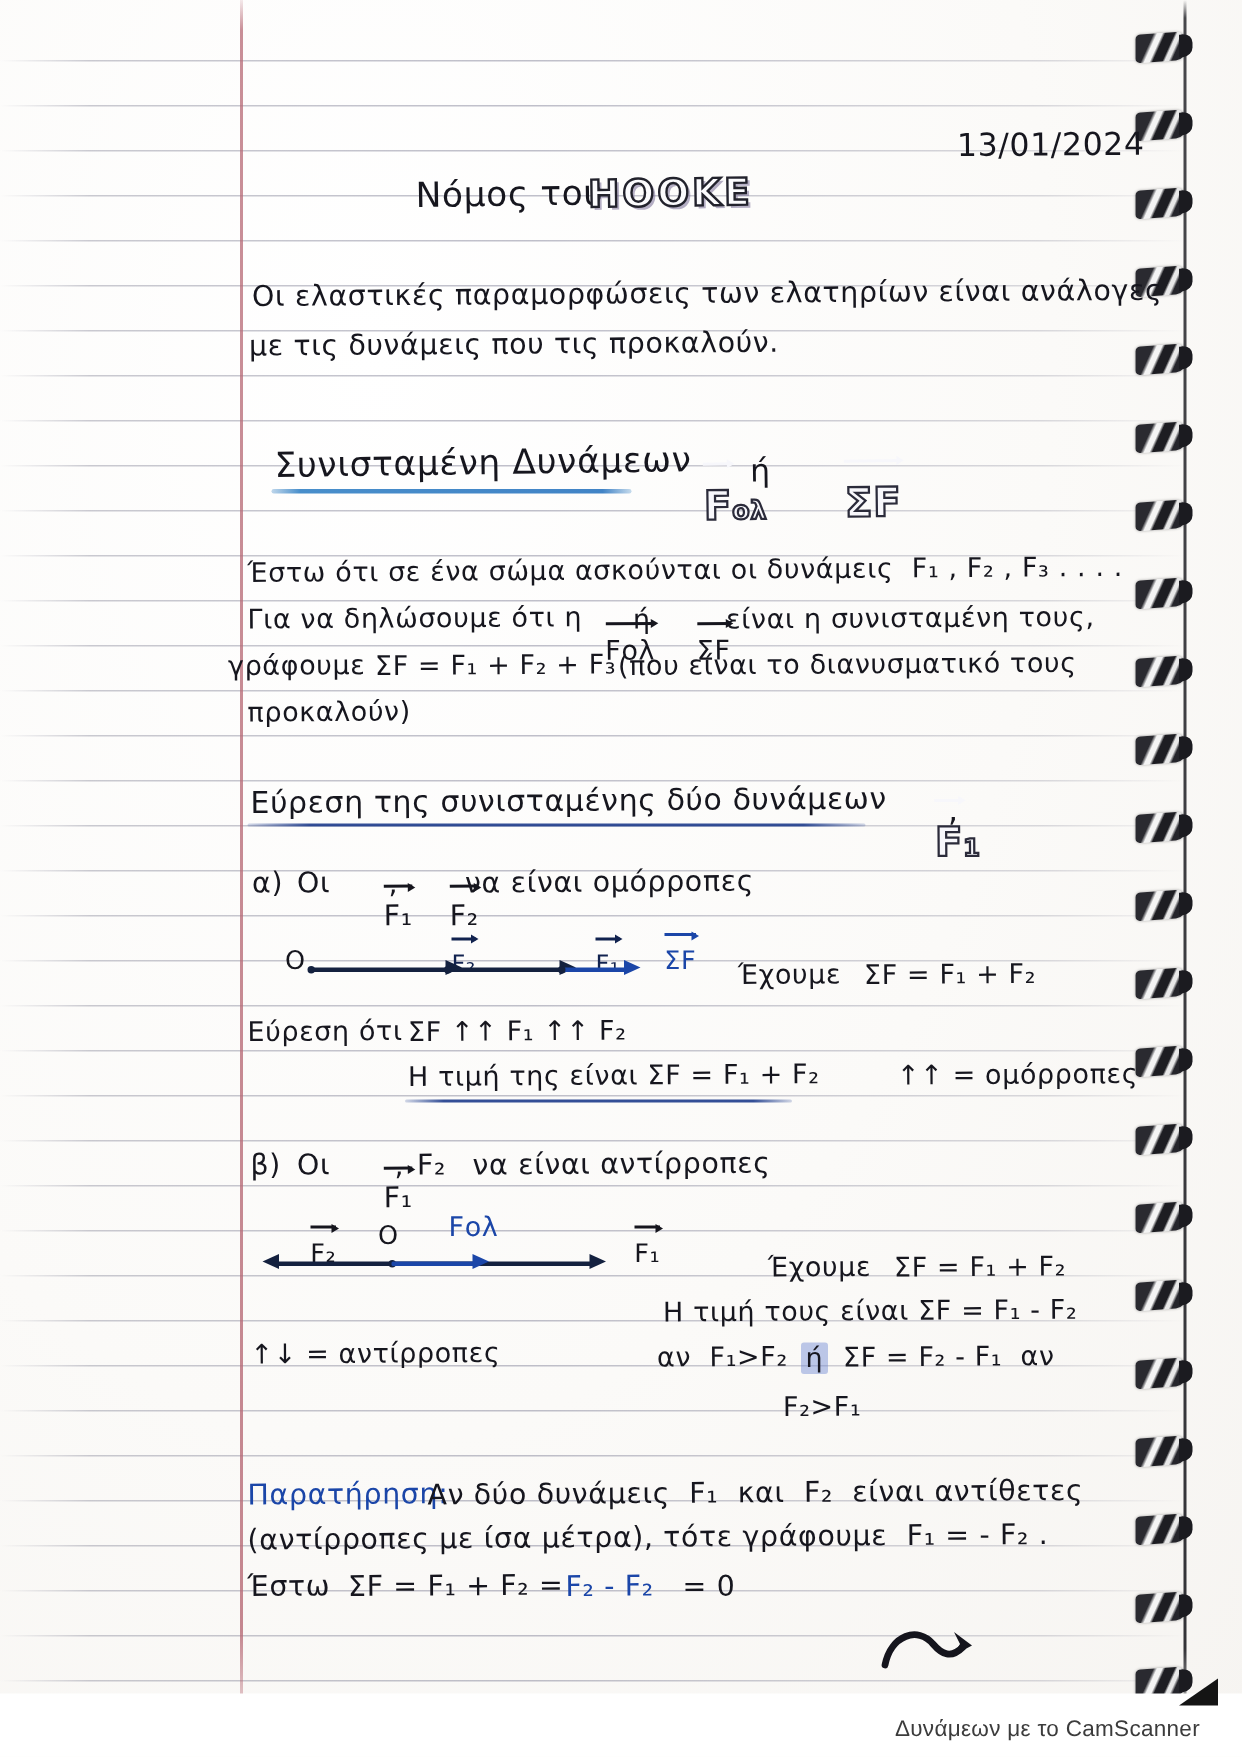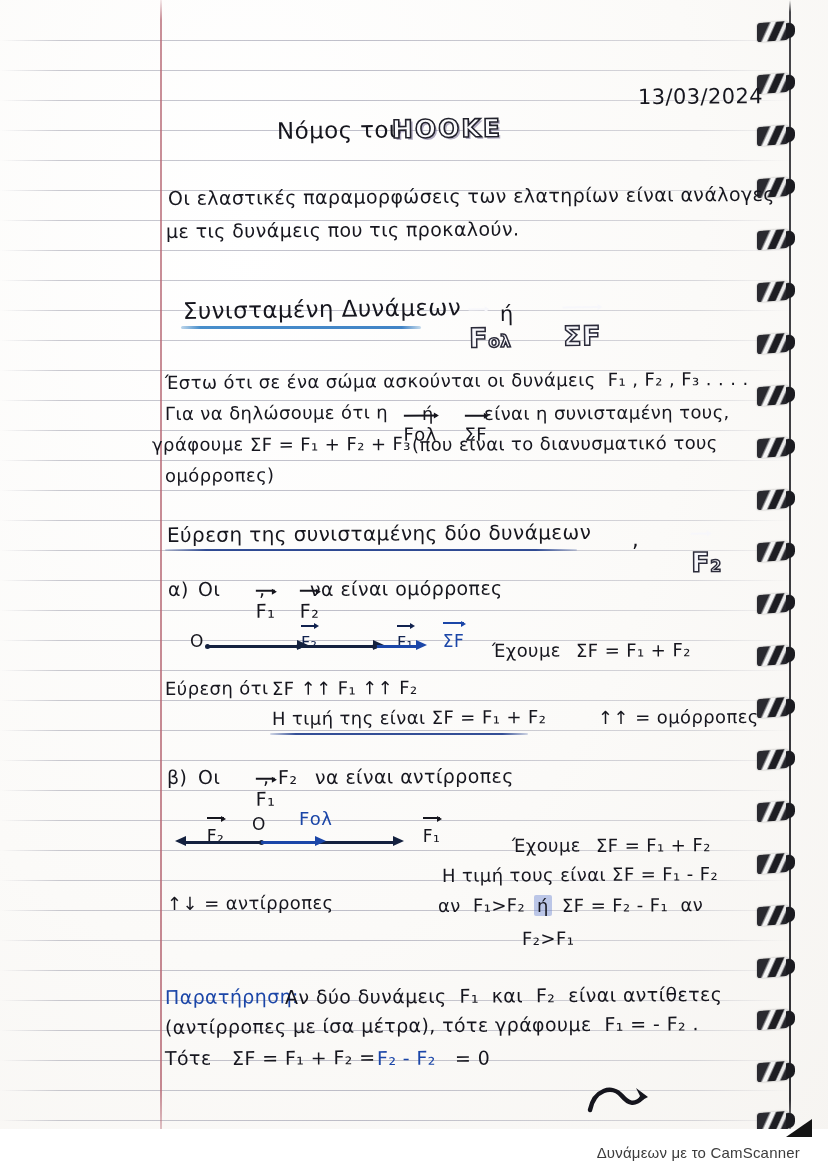--- a/index.html
+++ b/index.html
@@ -305,21 +305,21 @@
   <div class="spiral-ring" style="top:698px"></div>
   <div class="spiral-ring" style="top:750px"></div>
   <div class="spiral-ring" style="top:802px"></div>
   <div class="spiral-ring" style="top:854px"></div>
   <div class="spiral-ring" style="top:906px"></div>
   <div class="spiral-ring" style="top:958px"></div>
   <div class="spiral-ring" style="top:1010px"></div>
   <div class="spiral-ring" style="top:1062px"></div>
   <div class="spiral-ring" style="top:1112px"></div>
 
-  <div class="hw s21 hw-ink tilt0" style="left:638px; top:85px;">13/03/2024</div>
+  <div class="hw s21 hw-ink tilt0" style="left:638px; top:85px;">13/01/2024</div>
 
   <div class="hw s23 hw-ink tilt1" style="left:277px; top:118px;">Νόμος του</div>
   <div class="hw bubble-title tilt1" style="left:392px; top:115px;">HOOKE</div>
 
   <div class="hw s19 hw-ink tilt0" style="left:168px; top:187px;">Οι ελαστικές παραμορφώσεις των ελατηρίων είναι ανάλογες</div>
   <div class="hw s19 hw-ink tilt0" style="left:166px; top:220px;">με τις δυνάμεις που τις προκαλούν.</div>
 
   <div class="hw s23 hw-ink tilt1" style="left:183px; top:298px;">Συνισταμένη Δυνάμεων</div>
   <div class="underline-blue" style="left:181px; top:326px; width:240px;"></div>
 
@@ -339,29 +339,29 @@
   </div>
   <div class="hw s18 hw-ink tilt0" style="left:422px; top:403px;">ή</div>
   <div class="hw s18 hw-ink tilt0" style="left:440px; top:403px;">
     <span class="vec">ΣF</span>
   </div>
   <div class="hw s18 hw-ink tilt0" style="left:484px; top:403px;">είναι η συνισταμένη τους,</div>
 
   <div class="hw s18 hw-ink tilt0" style="left:152px; top:434px;">γράφουμε</div>
   <div class="hw s18 hw-ink tilt0" style="left:250px; top:434px;">ΣF = F₁ + F₂ + F₃</div>
   <div class="hw s18 hw-ink tilt0" style="left:412px; top:434px;">(που είναι το διανυσματικό τους</div>
-  <div class="hw s18 hw-ink tilt0" style="left:165px; top:465px;">ομόρροπες)</div>
+  <div class="hw s18 hw-ink tilt0" style="left:165px; top:465px;">προκαλούν)</div>
 
   <div class="hw s20 s21 hw-ink tilt0" style="left:167px; top:523px; font-size:20px;">Εύρεση της συνισταμένης δύο δυνάμεων</div>
   <div class="underline-ink" style="left:165px; top:549px; width:412px;"></div>
 
+  <div class="hw bigvec tilt0" style="left:584px; top:516px;">
+    <span class="vec">F</span><span style="font-size:16px;">1</span>
+  </div>
   <div class="hw s21 hw-ink" style="left:632px; top:528px;">,</div>
-  <div class="hw bigvec tilt0" style="left:652px; top:516px;">
-    <span class="vec">F</span><span style="font-size:16px;">2</span>
-  </div>
 
   <div class="hw s19 hw-ink tilt0" style="left:168px; top:578px;">α)</div>
   <div class="hw s19 hw-ink tilt0" style="left:198px; top:578px;">Οι</div>
   <div class="hw s19 hw-ink tilt0" style="left:230px; top:578px;">
     <span class="vec">F₁</span>
   </div>
   <div class="hw s19 hw-ink" style="left:259px; top:578px;">,</div>
   <div class="hw s19 hw-ink tilt0" style="left:274px; top:578px;">
     <span class="vec">F₂</span>
   </div>
@@ -441,21 +441,21 @@
   <div class="hw s18 hw-ink hl-blue" style="left:534px; top:895px;">ή</div>
   <div class="hw s18 hw-ink tilt0" style="left:562px; top:895px;">ΣF = F₂ - F₁  αν</div>
   <div class="hw s18 hw-ink tilt0" style="left:522px; top:928px;">F₂&gt;F₁</div>
 
   <div class="hw s18 hw-ink tilt0" style="left:167px; top:893px;">↑↓ = αντίρροπες</div>
 
   <div class="hw s19 hw-blue tilt0" style="left:165px; top:986px;">Παρατήρηση:</div>
   <div class="hw s19 hw-ink tilt0" style="left:285px; top:986px;">Αν δύο δυνάμεις  F₁  και  F₂  είναι αντίθετες</div>
   <div class="hw s19 hw-ink tilt0" style="left:165px; top:1016px;">(αντίρροπες με ίσα μέτρα), τότε γράφουμε  F₁ = - F₂ .</div>
 
-  <div class="hw s19 hw-ink tilt0" style="left:165px; top:1047px;">Τότε</div>
+  <div class="hw s19 hw-ink tilt0" style="left:165px; top:1047px;">Έστω</div>
   <div class="hw s19 hw-ink tilt0" style="left:232px; top:1047px;">ΣF = F₁ + F₂ =</div>
   <div class="hw s19 hw-blue tilt0" style="left:377px; top:1047px;">F₂ - F₂</div>
   <div class="hw s19 hw-ink tilt0" style="left:455px; top:1047px;">= 0</div>
 
   <svg class="flourish" style="left:586px; top:1078px;" width="86" height="40" viewBox="0 0 86 40">
     <path d="M4 32 C8 12, 26 6, 36 18 C42 25, 48 28, 56 20" stroke="#15151d" stroke-width="4.5" fill="none" stroke-linecap="round"></path>
     <path d="M50 10 L62 19 L49 26 L54 18 Z" fill="#15151d"></path>
   </svg>
 
   <div class="paper-bottom-edge"></div>

